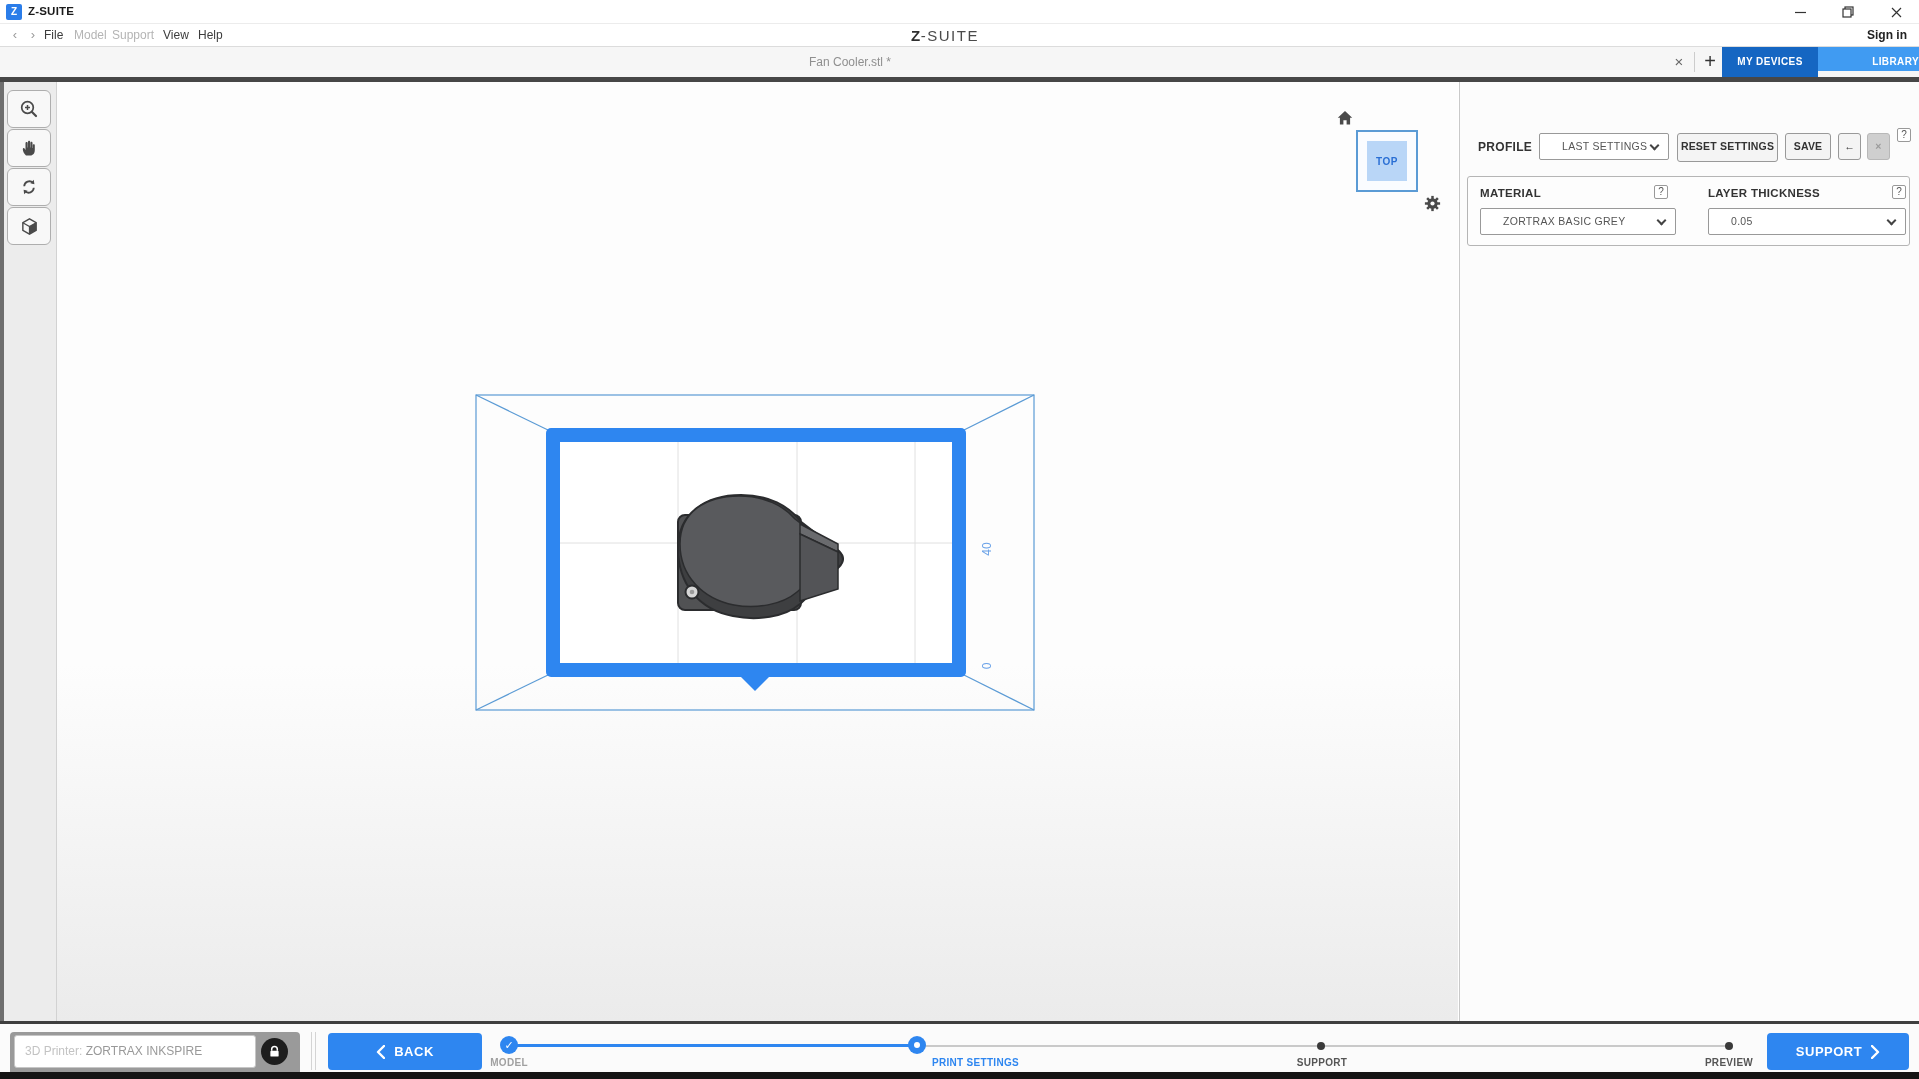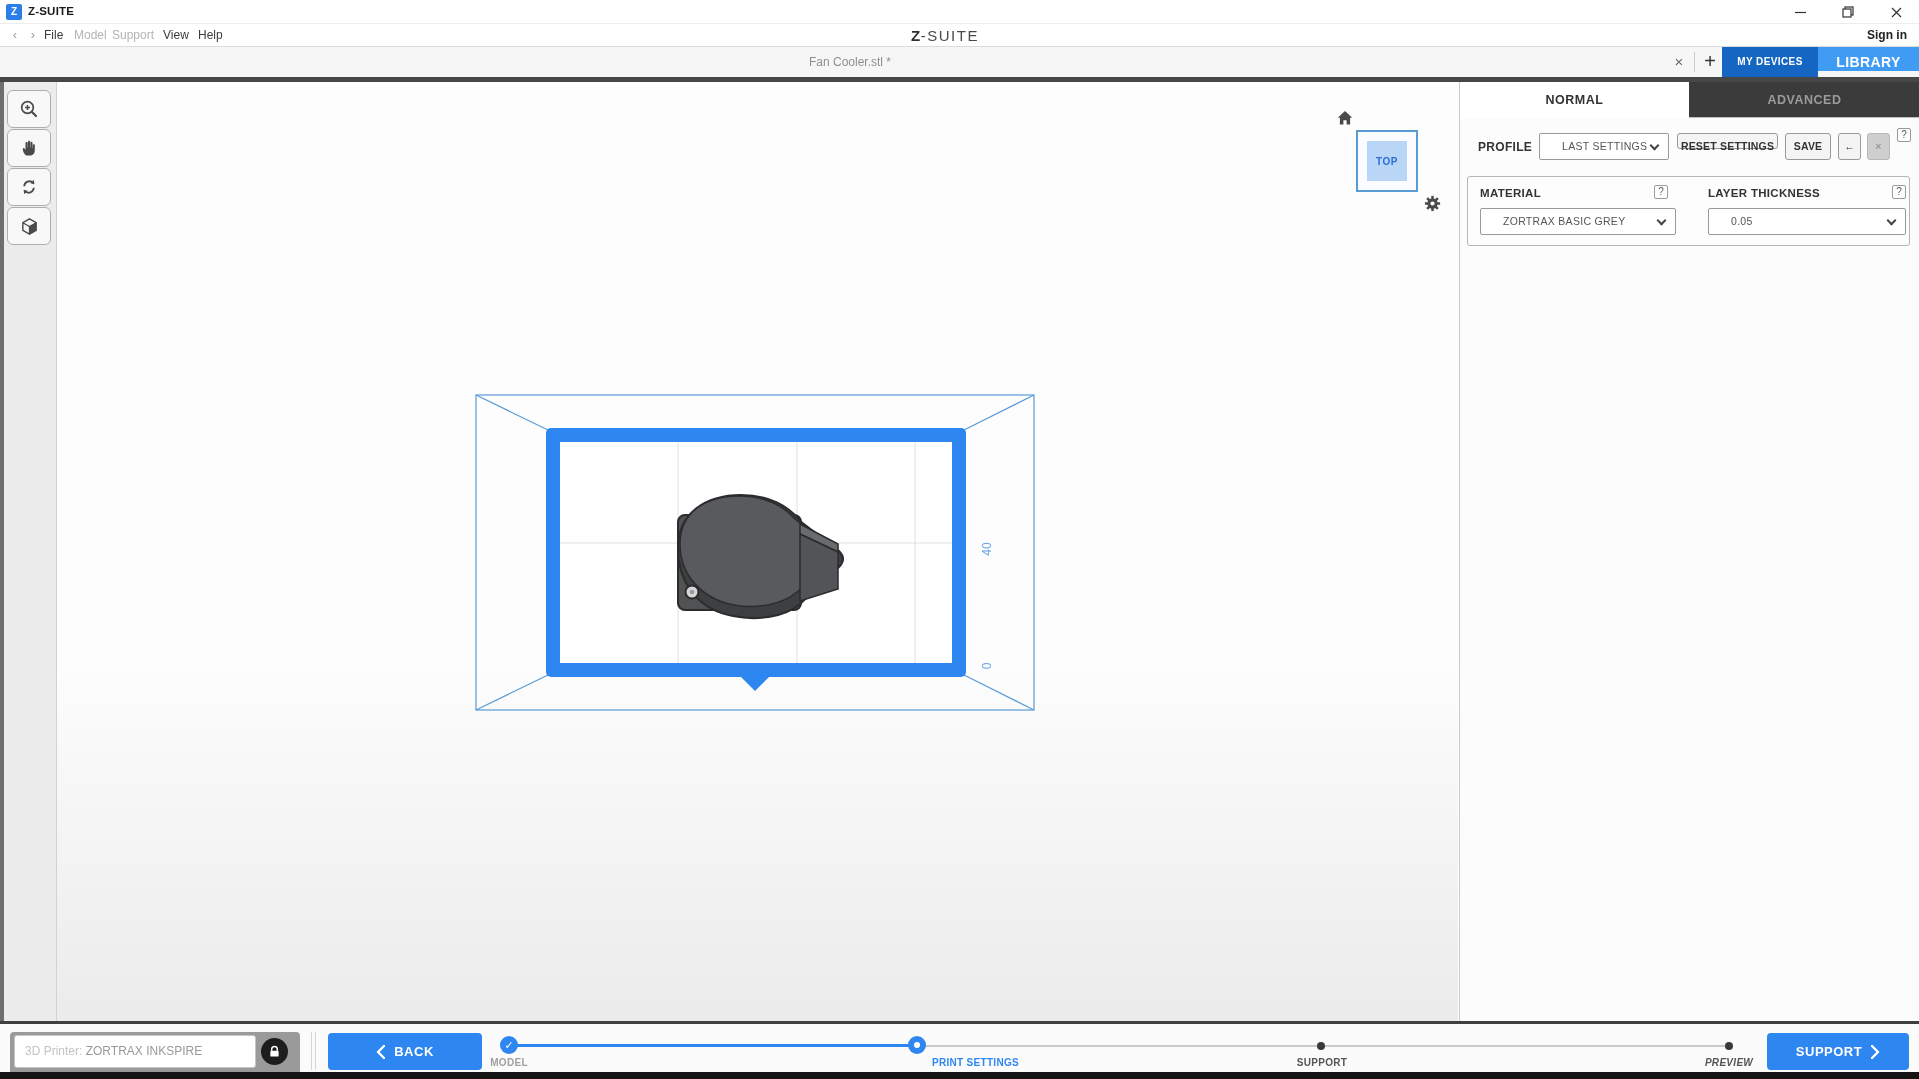--- a/index.html
+++ b/index.html
@@ -23,21 +23,21 @@
   .logo .rest { font-weight:normal; letter-spacing:1.5px; color:#4a4a4a; }
   .signin { top:0; right:12px; height:23px; line-height:23px; font-size:12px; font-weight:bold; color:#222; }
 
   
   .tabbar { left:0; top:47px; width:1919px; height:30px; background:#f6f6f6; }
   .tab-filename { left:850px; top:0; transform:translateX(-50%); height:30px; line-height:30px; font-size:12px; color:#8f8f8f; white-space:nowrap; }
   .tab-close { left:1668px; top:4px; width:22px; height:22px; text-align:center; line-height:21px; font-size:15px; color:#666; cursor:pointer; }
   .tab-sep { left:1694px; top:5px; width:1px; height:20px; background:#ccc; }
   .tab-add { left:1698px; top:0; width:24px; height:30px; text-align:center; line-height:28px; font-size:20px; font-weight:normal; color:#333; cursor:pointer; }
   .btn-mydevices { left:1722px; top:0; width:96px; height:30px; background:#1566c2; color:#fff; font-size:10px; font-weight:bold; letter-spacing:.4px; text-align:center; line-height:30px; cursor:pointer; }
-  .btn-library { left:1818px; top:0; width:101px; height:24px; background:#409bf2; color:#fff; font-size:14px; font-weight:bold; letter-spacing:.4px; text-align:center; line-height:30px; cursor:pointer; }
+  .btn-library { left:1818px; top:0; width:101px; height:24px; background:#409bf2; color:#fff; font-size:10px; font-weight:bold; letter-spacing:.4px; text-align:right; line-height:30px; cursor:pointer; }
 
   .dark-rule { left:0; top:77px; width:1919px; height:5px; background:#474747; }
 
   
   .left-toolbar { left:0; top:82px; width:57px; height:939px; background:#ececec; border-right:1px solid #d2d2d2; }
   .left-edge { left:0; top:82px; width:4px; height:997px; background:#6e6e6e; }
   .tool { left:7px; width:44px; height:38px; background:#f8f8f8; border:1px solid #aeaeae; border-radius:6px; display:flex; align-items:center; justify-content:center; cursor:pointer; }
 
   
   .canvas { left:57px; top:82px; width:1401px; height:939px; background:linear-gradient(180deg,#fdfdfd 0%,#fdfdfd 62%,#ebebeb 100%); }
@@ -214,31 +214,27 @@
             <rect x="2" y="8.7" width="16" height="2.6"></rect>
           </g>
         <circle cx="10" cy="10" r="5.4"></circle>
       </g>
       <circle cx="10" cy="10" r="2.2" fill="#fdfdfd"></circle>
     </svg>
   </div>
 </div>
 
 <div class="abs right-panel">
-  <div class="abs panel-tabs">
-    <div class="abs tab-normal">NORMAL</div>
-    <div class="abs tab-advanced">ADVANCED</div>
-  </div>
 
   <div class="abs profile-label">PROFILE</div>
   <div class="drop" style="left:79px; top:51px; width:130px; height:27px;">
     <span class="val">LAST SETTINGS</span>
     <span class="chev"></span>
   </div>
-  <div class="pbtn" style="left:217px; top:51px; width:101px; height:16px;">RESET SETTINGS</div>
+  <div class="pbtn" style="left:217px; top:51px; width:101px; height:29px;">RESET SETTINGS</div>
   <div class="pbtn" style="left:325px; top:51px; width:46px; height:27px;">SAVE</div>
   <div class="pbtn" style="left:378px; top:51px; width:23px; height:27px;">←</div>
   <div class="pbtn disabled" style="left:407px; top:51px; width:23px; height:27px;">×</div>
   <div class="helpbox" style="left:437px; top:46px;">?</div>
 
   <div class="abs material-box">
     <div class="fieldlabel" style="left:12px; top:10px;">MATERIAL</div>
     <div class="helpbox" style="left:186px; top:8px;">?</div>
     <div class="drop" style="left:12px; top:31px; width:196px; height:27px;">
       <span class="val">ZORTRAX BASIC GREY</span>
@@ -284,21 +280,21 @@
   </div>
   <div class="abs stepcircle" style="left:908px; top:12px;">
     <span class="stepdotwhite"></span>
   </div>
   <div class="abs stepdot" style="left:1317px;"></div>
   <div class="abs stepdot" style="left:1725px;"></div>
 
   <div class="abs steplabel" style="left:509px; color:#a0a0a0;">MODEL</div>
   <div class="abs steplabel" style="left:965px; color:#2e86f0;padding-left:21px;">PRINT SETTINGS</div>
   <div class="abs steplabel" style="left:1322px; color:#555;">SUPPORT</div>
-  <div class="abs steplabel" style="left:1729px; color:#555;font-style:italic;">PREVIEW</div>
+  <div class="abs steplabel" style="left:1729px; color:#555;">PREVIEW</div>
 
   <div class="abs bluebtn next-btn">
     <span>SUPPORT</span>
     <svg width="9" height="14" viewBox="0 0 9 14">
         <polyline points="1,1 7,7 1,13" fill="none" stroke="#fff" stroke-width="2.4" stroke-linecap="round" stroke-linejoin="round"></polyline>
       </svg>
   </div>
 </div>
 <div class="abs black-strip"></div>
 

